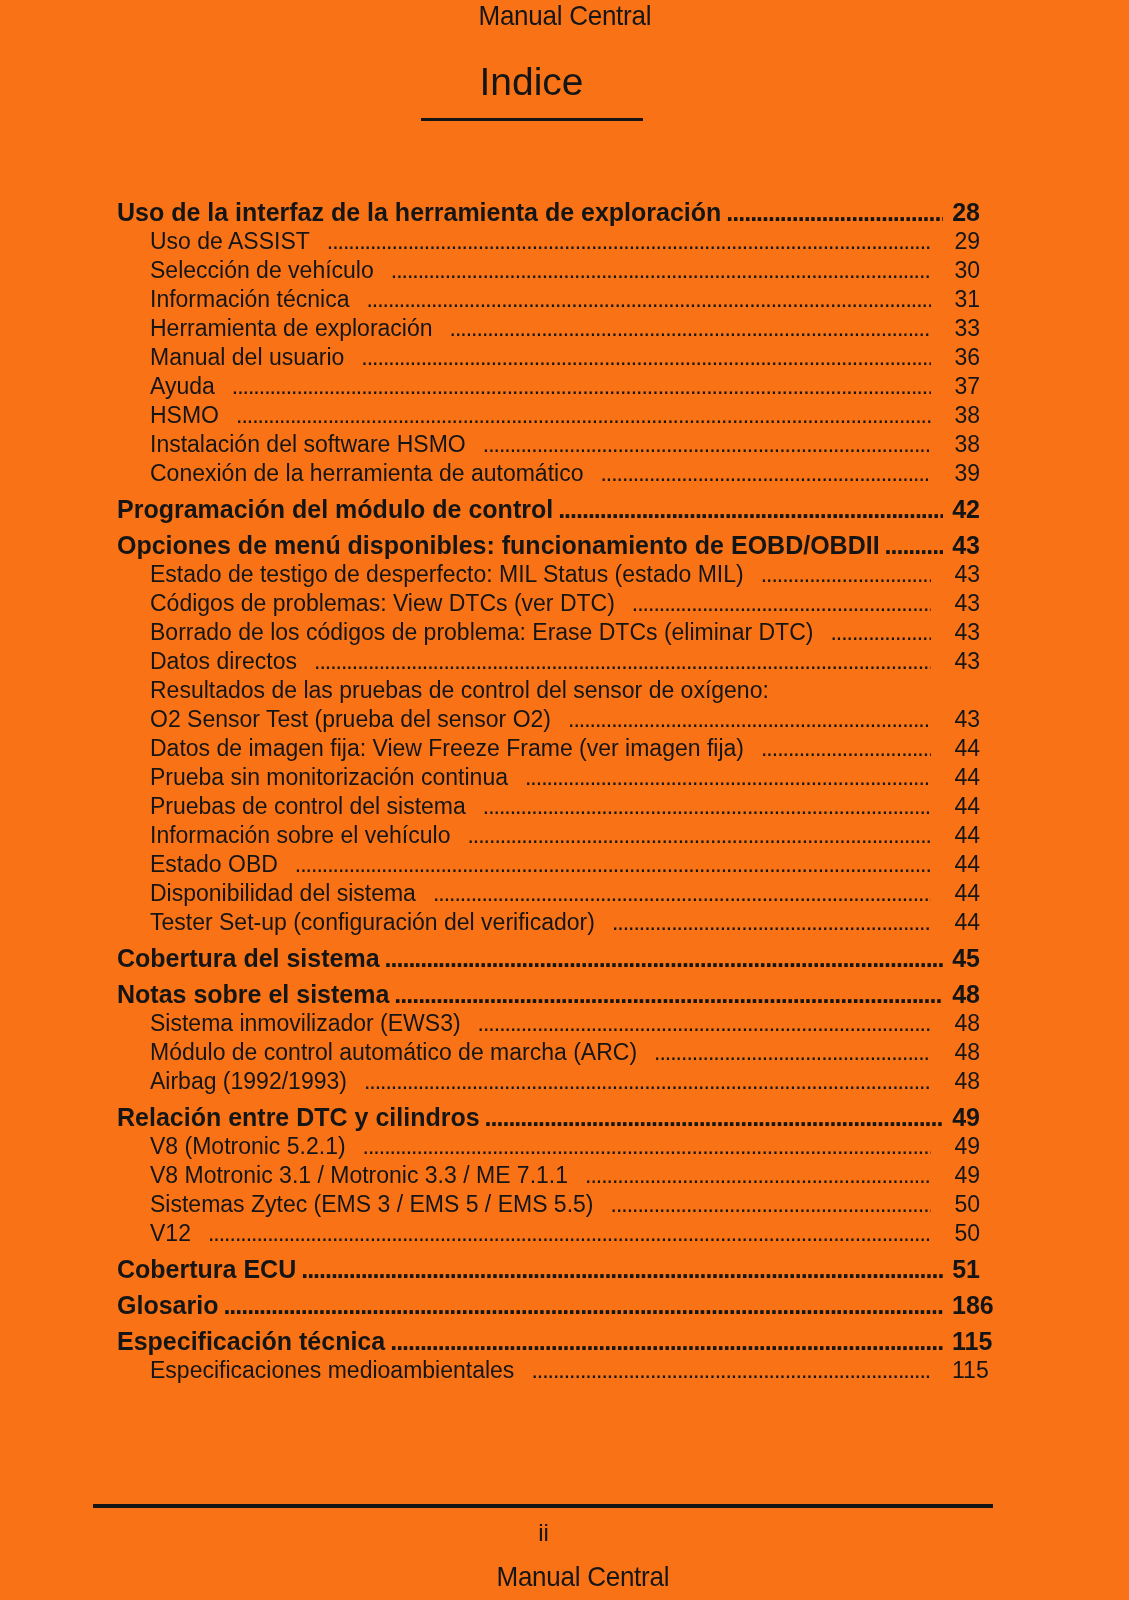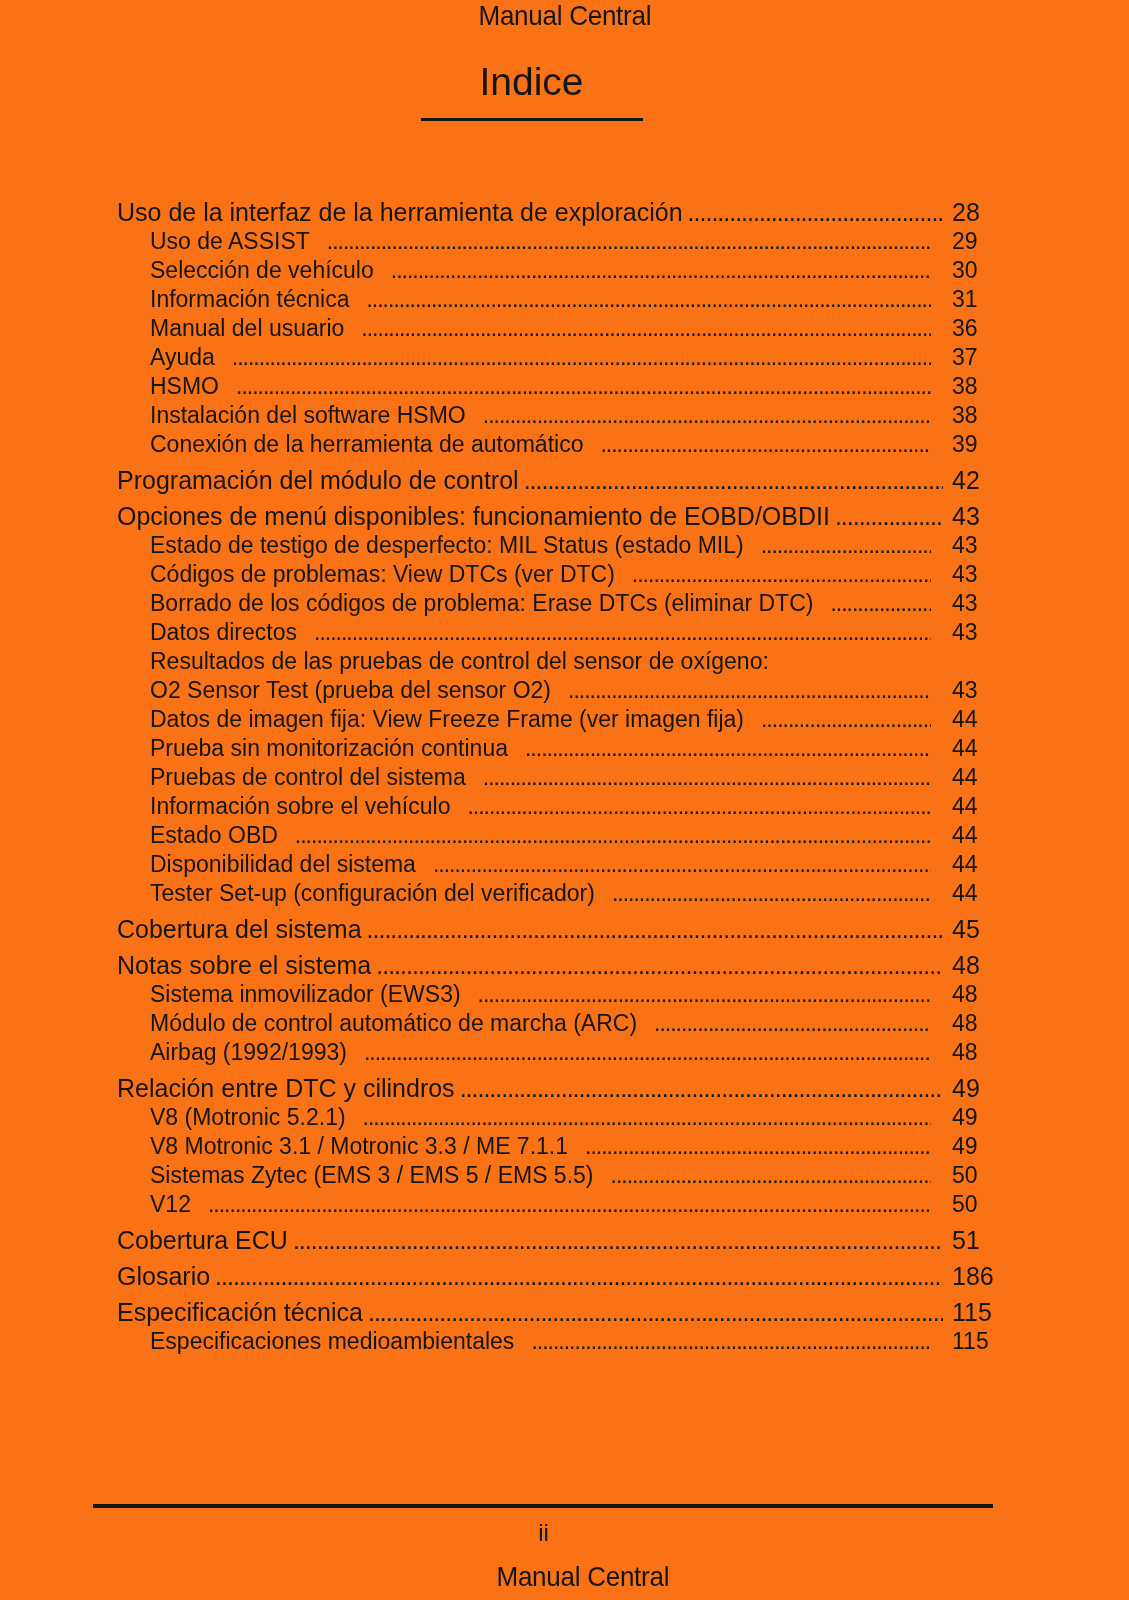--- a/index.html
+++ b/index.html
@@ -39,35 +39,35 @@
   .title-underline {
     width: 222px; height: 3px; background: #151515;
     margin: 13px auto 0 auto;
   }
 
   
   .toc {
     position: absolute; left: 117px; top: 197px; width: 863px;
   }
   .toc-row { display: flex; align-items: baseline; }
-  .toc-row.l1 { font-size: 25px; line-height: 30px; margin-top: 6px; }
+  .toc-row.l1 { font-size: 25px; line-height: 30px; margin-top: 6px; font-weight: bold; }
   .toc-row.l1:first-child { margin-top: 0; }
   .toc-row.l2 { font-size: 23px; line-height: 29px; padding-left: 33px; gap: 12px; }
   .toc-label { white-space: nowrap; }
   .toc-dots {
     flex: 1 1 auto; overflow: hidden; white-space: nowrap;
     margin-left: 5px; margin-right: 9px;
     letter-spacing: -1px;
     min-width: 0;
   }
   .toc-dots::after {
     content: "................................................................................................................................................................................................";
   }
   .toc-row.no-page .toc-dots::after { content: ""; }
-  .toc-page { white-space: nowrap; min-width: 28px; }
+  .toc-page { white-space: nowrap; text-align: right; min-width: 28px; }
 
   
   .footer-rule {
     position: absolute; left: 93px; top: 1504px;
     width: 900px; height: 4px; background: #151515;
   }
   .footer-page {
     position: absolute; top: 1519px; left: 0; width: 100%;
     text-align: center; font-size: 24px; line-height: 28px;
     transform: translateX(-21px);
@@ -109,20 +109,25 @@
         <span class="toc-label">Selección de vehículo</span>
         <span class="toc-dots"></span>
         <span class="toc-page">30</span>
       </div>
       <div class="toc-row l2">
         <span class="toc-label">Información técnica</span>
         <span class="toc-dots"></span>
         <span class="toc-page">31</span>
       </div>
       <div class="toc-row l2">
+        <span class="toc-label">Herramienta de exploración</span>
+        <span class="toc-dots"></span>
+        <span class="toc-page">33</span>
+      </div>
+      <div class="toc-row l2">
         <span class="toc-label">Manual del usuario</span>
         <span class="toc-dots"></span>
         <span class="toc-page">36</span>
       </div>
       <div class="toc-row l2">
         <span class="toc-label">Ayuda</span>
         <span class="toc-dots"></span>
         <span class="toc-page">37</span>
       </div>
       <div class="toc-row l2">

